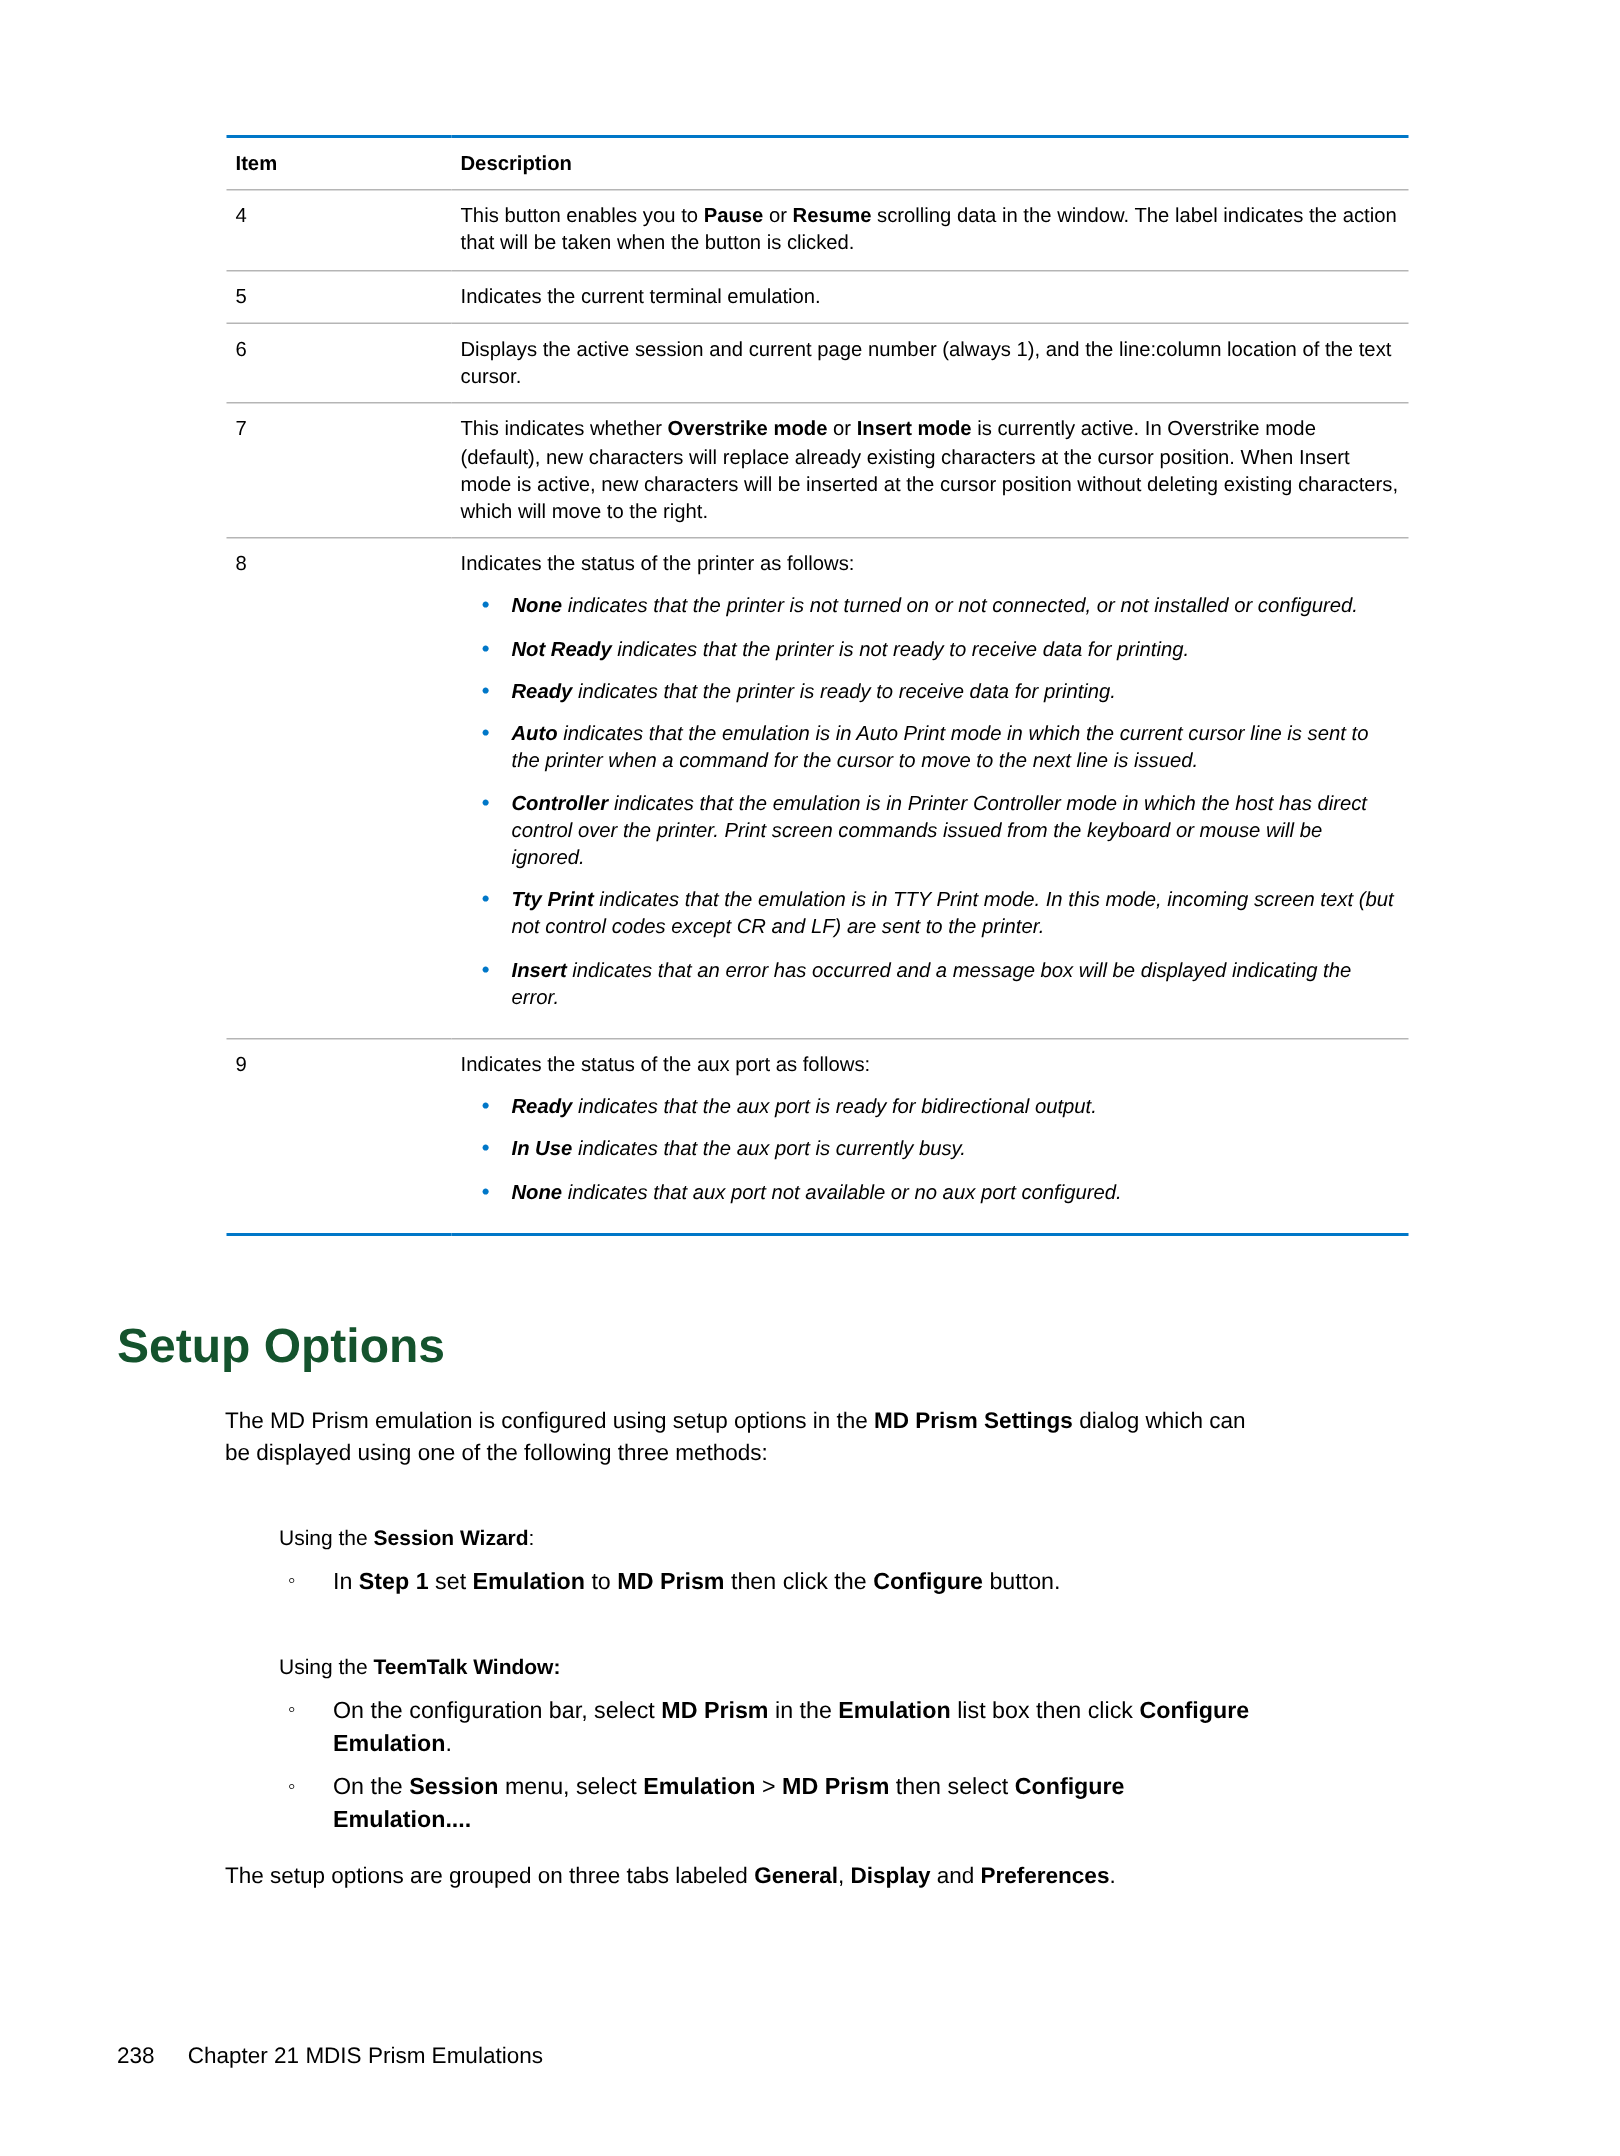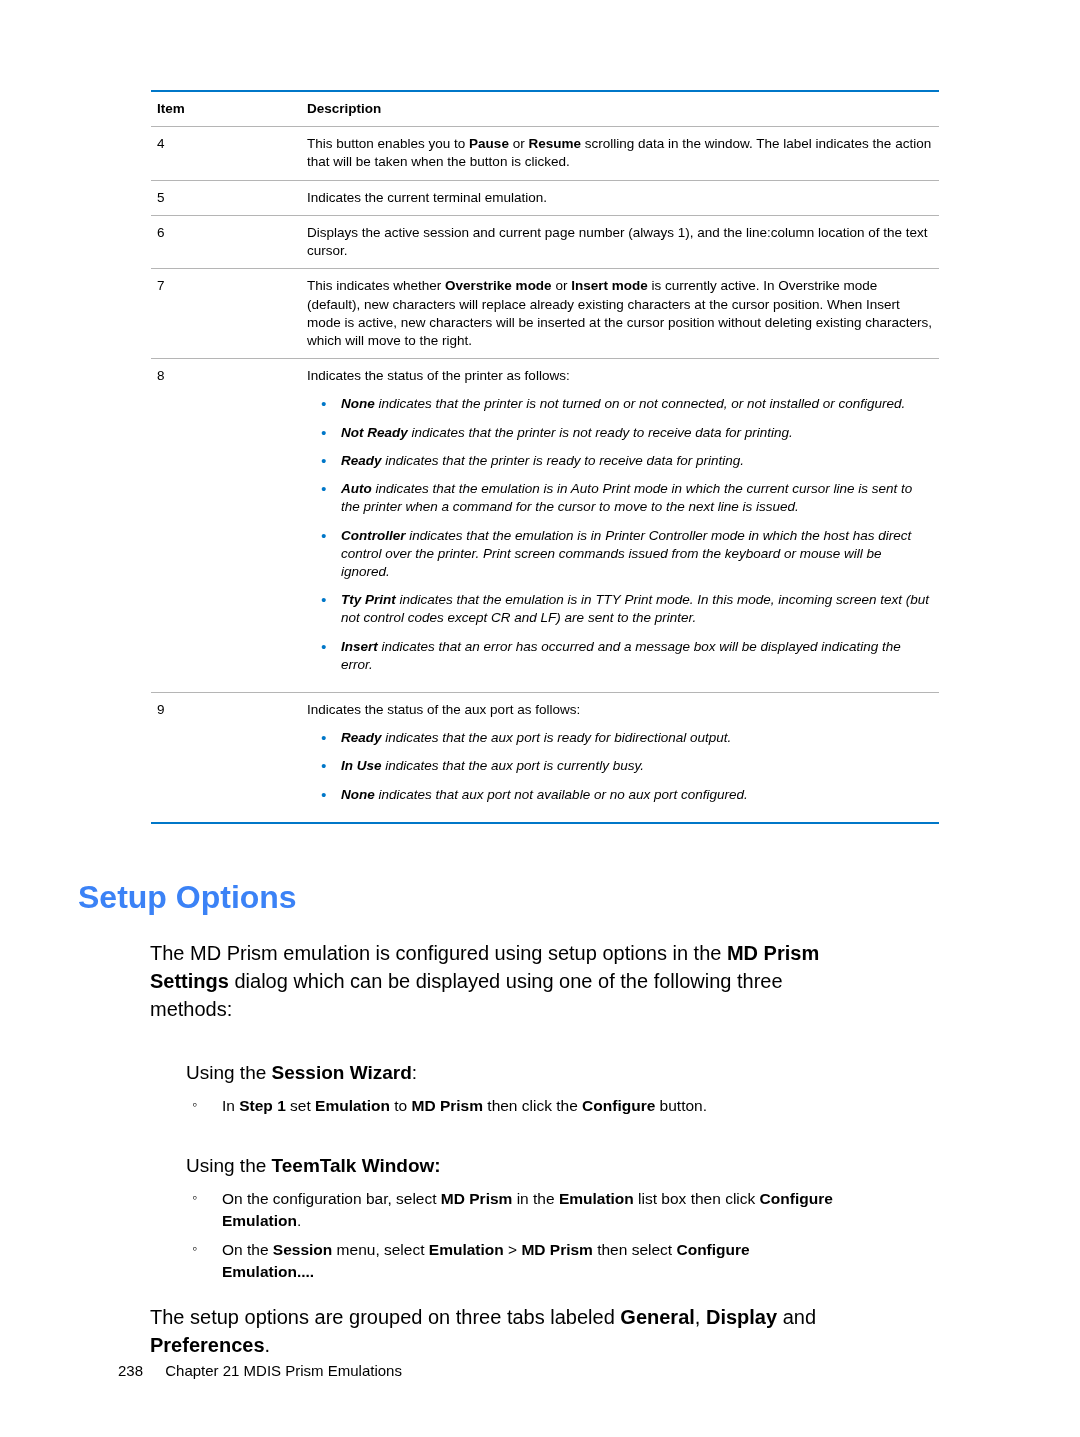--- a/index.html
+++ b/index.html
@@ -56,34 +56,34 @@
   }
   .tbl li::before {
     content: "•";
     position: absolute;
     left: 0;
     top: -1px;
     color: #0077c8;
     font-size: 15px;
   }
   h1.heading {
-    color: #3b82f6;
+    color: #14532d;
     font-size: 32px;
     font-weight: bold;
     margin: 52px 0 18px 0;
   }
   .body-text {
     margin-left: 72px;
-    font-size: 20px;
+    font-size: 15px;
     line-height: 1.4;
     margin-bottom: 14px;
   }
   .sub-text {
     margin-left: 108px;
-    font-size: 19px;
+    font-size: 14px;
     line-height: 1.4;
     margin-bottom: 8px;
     margin-top: 37px;
   }
   ul.outer {
     list-style: none;
     margin: 0 0 14px 108px;
     padding: 0;
     font-size: 15.5px;
   }
@@ -99,21 +99,20 @@
     left: 6px;
     top: 0;
     color: #000;
     font-size: 14px;
   }
   .footer {
     position: absolute;
     bottom: 56px;
     left: 78px;
     font-size: 15px;
-    margin-left: 40px;
   }
   .footer .pg { margin-right: 18px; }
 </style>
 </head>
 <body>
 
 <div class="page">
 
   <table class="tbl">
     <tbody>

